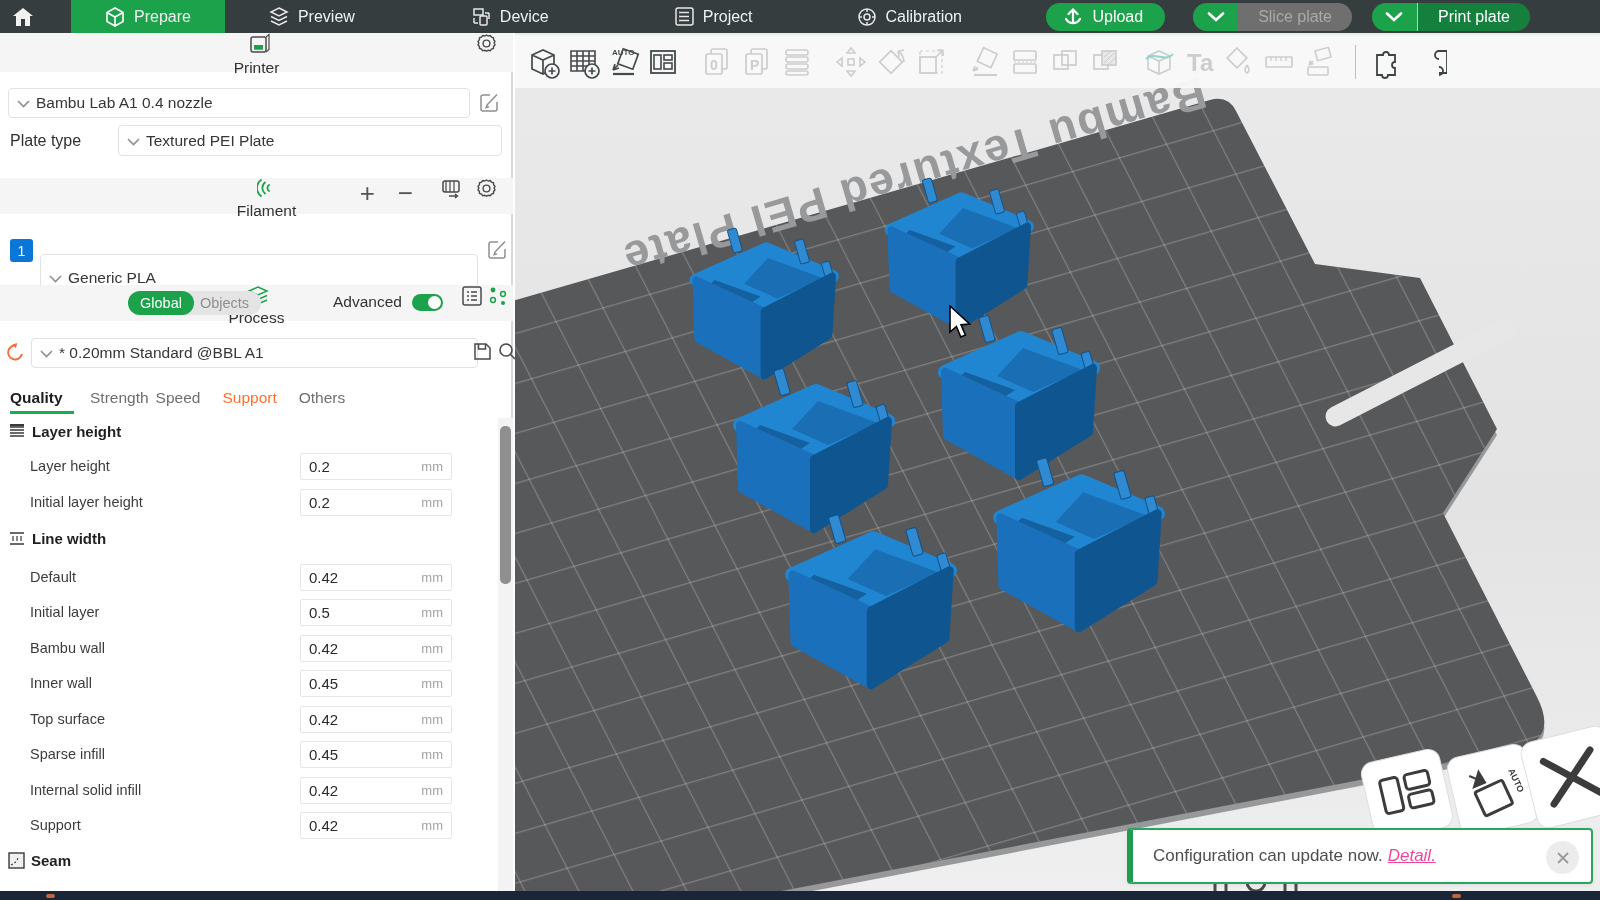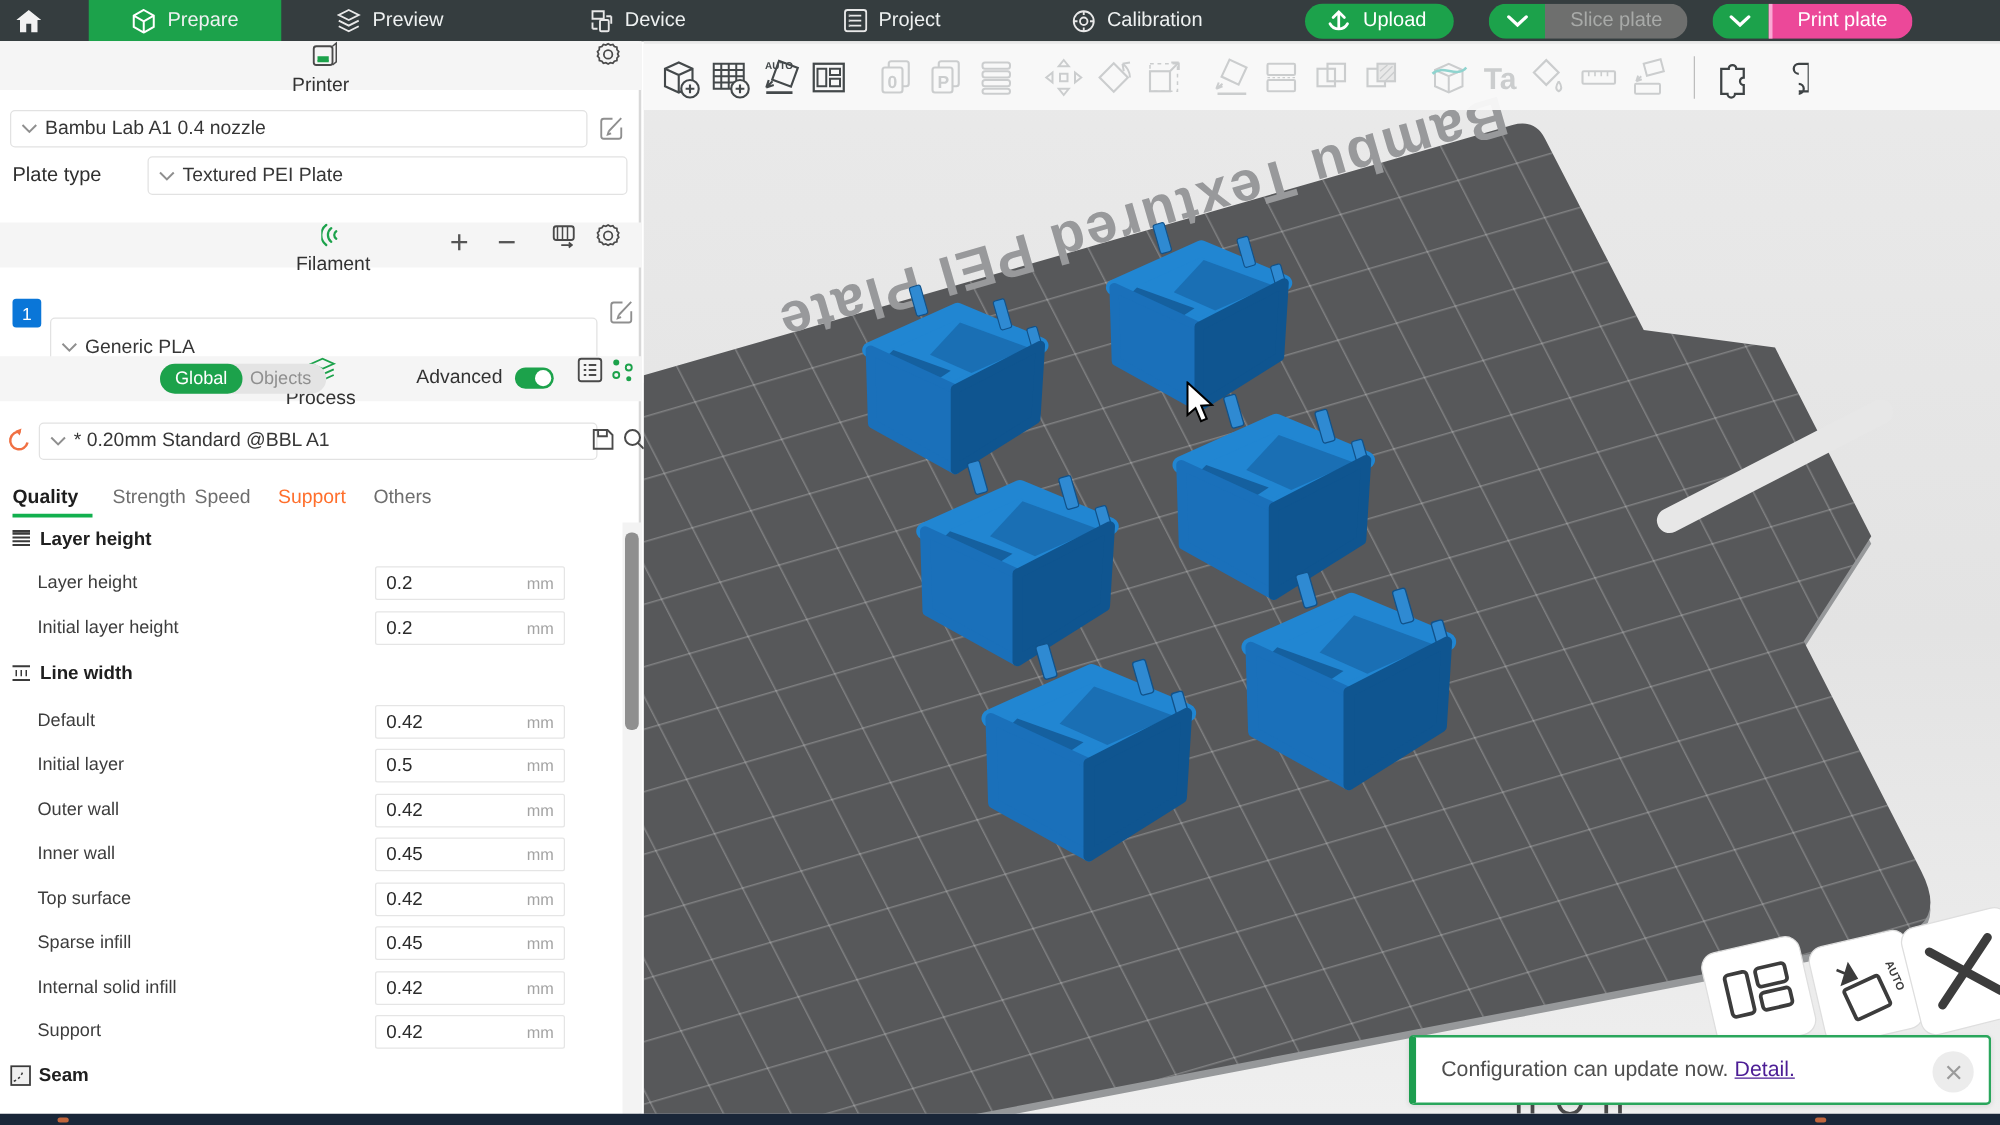--- a/index.html
+++ b/index.html
@@ -17,21 +17,21 @@
   .tab-project { margin-left:118px; }
   .tab-calibration { margin-left:96px; }
   .actions { position:absolute; right:0; top:0; height:33px; display:flex; align-items:center; }
   .btn-upload { display:flex; align-items:center; gap:8px; background:#1ca24b; color:#fff; font-size:16px; height:28px; padding:0 22px 0 16px; border-radius:14px; }
   .split { display:flex; height:28px; margin-left:30px; border-radius:14px; overflow:hidden; }
   .split .chev { width:45px; background:#1ca24b; display:flex; align-items:center; justify-content:center; }
   .split .lbl { display:flex; align-items:center; padding:0 20px; font-size:16px; }
   .split.slice { margin-left:28px; }
   .split.slice .lbl { background:#6e6f6e; color:#a8aaa8; }
   .split.print { margin-left:20px; margin-right:70px; }
-  .split.print .lbl { background:#ec4899; color:#fff; border-left:3px solid #f9a8d4; }
+  .split.print .lbl { background:#15803d; color:#fff; border-left:1px solid #f9a8d4; }
 
   
   .sidebar { position:absolute; left:0; top:33px; width:513px; height:858px; background:#fff; border-right:2px solid #d8d8d8; }
   .sb { position:absolute; }
   .sec-head { left:0; width:513px; background:#f5f5f5; display:flex; align-items:center;flex-direction:column; }
   .sec-title { font-size:15.5px; color:#323232; font-weight:400; }
   .select { position:absolute; background:#fff; border:1px solid #e2e2e2; border-radius:4px; display:flex; align-items:center; font-size:15.5px; color:#363636; }
   .select .chevron { margin:0 6px 0 8px; }
   .unit-row-label { font-size:15px; color:#3a3a3a; }
   .badge1 { position:absolute; width:23px; height:23px; background:#0a76d8; border-radius:3px; color:#fff; font-size:14px; display:flex; align-items:center; justify-content:center; }
@@ -55,21 +55,21 @@
   .icon-btn { display:inline-flex; align-items:center; justify-content:center; }
 
   
   .viewport { position:absolute; left:515px; top:33px; width:1085px; height:858px; background:linear-gradient(180deg,#eaeaea 0%,#e3e3e3 55%,#efefef 100%); overflow:hidden; }
   .scene { position:absolute; left:0; top:0; }
   .vp-toolbar { position:absolute; left:0; top:2px; width:1085px; height:53px; background:rgba(249,249,249,0.95); display:flex; align-items:center; padding-left:8px; }
   .ti { width:40px; height:44px; display:flex; align-items:center; justify-content:center; flex:0 0 auto; }
   .ti.gap { margin-left:14px; }
   .tdiv { width:1px; height:34px; background:#bdbdbd; margin:0 10px 0 16px; flex:0 0 auto; }
   .notification { position:absolute; left:612px; top:795px; width:466px; height:56px; background:#fff; border:2px solid #2aa65c; border-left:6px solid #1d9e4f; border-radius:4px; display:flex; align-items:center; padding-left:20px; font-size:17px; color:#4e4e4e; box-shadow:0 1px 4px rgba(0,0,0,0.08); }
-  .notification a { color:#4c1d95; text-decoration:underline; margin-left:5px; }
+  .notification a { color:#ec4899; text-decoration:underline; margin-left:5px;font-style:italic; }
   .notif-close { position:absolute; right:12px; top:11px; width:33px; height:33px; border-radius:50%; background:#ececec; display:flex; align-items:center; justify-content:center; color:#9b9b9b; font-size:20px; }
   .cursor { position:absolute; left:433px; top:272px; }
 
   .bottombar { position:absolute; left:0; top:891px; width:1600px; height:9px; background:#1a2638; }
   .bdot { position:absolute; top:3px; width:9px; height:4px; border-radius:2px; background:#c0653c; }
 </style>
 </head>
 <body>
 
 <div class="app">
@@ -311,21 +311,21 @@
     <div class="prow-label" style="left:30px; top:536px;">Default</div>
     <div class="pinput" style="top:531px;">
         <span>0.42</span>
         <span class="unit">mm</span>
       </div>
     <div class="prow-label" style="left:30px; top:571px;">Initial layer</div>
     <div class="pinput" style="top:566px;">
         <span>0.5</span>
         <span class="unit">mm</span>
       </div>
-    <div class="prow-label" style="left:30px; top:607px;">Outer wall</div>
+    <div class="prow-label" style="left:30px; top:607px;">Bambu wall</div>
     <div class="pinput" style="top:602px;">
         <span>0.42</span>
         <span class="unit">mm</span>
       </div>
     <div class="prow-label" style="left:30px; top:642px;">Inner wall</div>
     <div class="pinput" style="top:637px;">
         <span>0.45</span>
         <span class="unit">mm</span>
       </div>
     <div class="prow-label" style="left:30px; top:678px;">Top surface</div>

